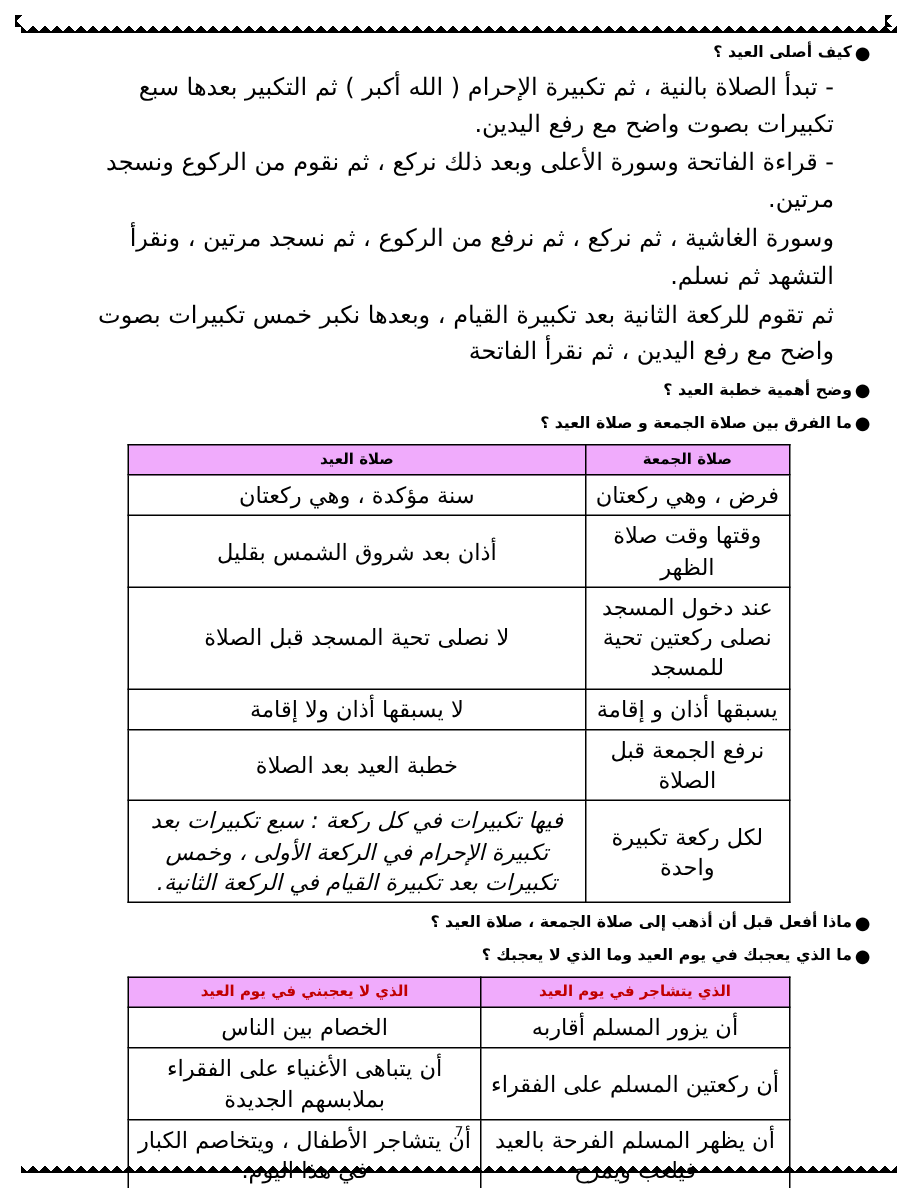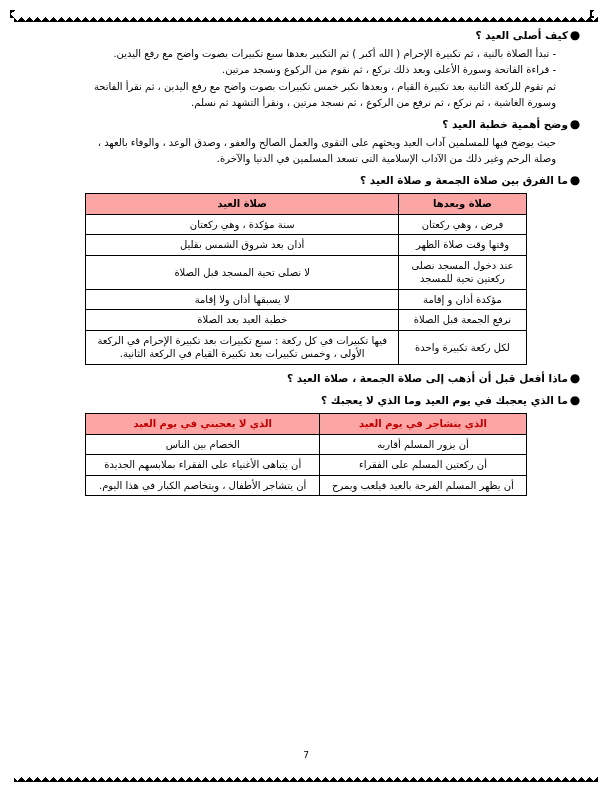--- a/index.html
+++ b/index.html
@@ -76,53 +76,54 @@
     width: 14px;
     font-size: 12px;
     line-height: 1.25;
     text-align: center;
     color: #000;
   }
   .qtext {
     flex: 1 1 auto;
   }
   .answer {
-    font-size: 10px;
+    font-size: 16px;
     line-height: 1.55;
     padding-right: 26px;
     padding-left: 8px;
   }
   .answer p {
     margin: 0 0 1px 0;
   }
 
   table.cmp {
     border-collapse: collapse;
     margin: 5px auto 6px auto;
     width: 80%;
     direction: rtl;
   }
   table.cmp td, table.cmp th {
     border: 1px solid #000;
     padding: 3px 5px;
-    font-size: 10px;
+    font-size: 15px;
     line-height: 1.35;
     text-align: center;
     vertical-align: middle;
   }
   table.cmp th {
-    background: #fca5a5;
+    background: #f0abfc;
     font-weight: bold;
     font-size: 10px;
   }
   table.cmp th.red {
     color: #c00000;
   }
   td.tall {
     line-height: 1.35;
+    font-style: italic;
   }
   .page-number {
     position: absolute;
     bottom: 4px;
     left: 0;
     right: 0;
     text-align: center;
     font-size: 9px;
     direction: ltr;
   }
@@ -140,61 +141,57 @@
   <div class="content">
 
     <div class="qblock">
       <div class="qhead">
         <span class="bullet">●</span>
         <span class="qtext">كيف أصلى العيد ؟</span>
       </div>
       <div class="answer">
         <p>- تبدأ الصلاة بالنية ، ثم تكبيرة الإحرام ( الله أكبر ) ثم التكبير بعدها سبع تكبيرات بصوت واضح مع رفع اليدين.</p>
         <p>- قراءة الفاتحة وسورة الأعلى وبعد ذلك نركع ، ثم نقوم من الركوع ونسجد مرتين.</p>
+        <p>وسورة الغاشية ، ثم نركع ، ثم نرفع من الركوع ، ثم نسجد مرتين ، ونقرأ التشهد ثم نسلم.</p>
         <p>ثم تقوم للركعة الثانية بعد تكبيرة القيام ، وبعدها نكبر خمس تكبيرات بصوت واضح مع رفع اليدين ، ثم نقرأ الفاتحة</p>
-        <p>وسورة الغاشية ، ثم نركع ، ثم نرفع من الركوع ، ثم نسجد مرتين ، ونقرأ التشهد ثم نسلم.</p>
       </div>
     </div>
 
     <div class="qblock">
       <div class="qhead">
         <span class="bullet">●</span>
         <span class="qtext">وضح أهمية خطبة العيد ؟</span>
-      </div>
-      <div class="answer">
-        <p>حيث يوضح فيها للمسلمين آداب العيد ويحثهم على التقوى والعمل الصالح والعفو ، وصدق الوعد ، والوفاء بالعهد ،</p>
-        <p>وصلة الرحم وغير ذلك من الآداب الإسلامية التى تسعد المسلمين في الدنيا والآخرة.</p>
       </div>
     </div>
 
     <div class="qblock">
       <div class="qhead">
         <span class="bullet">●</span>
         <span class="qtext">ما الفرق بين صلاة الجمعة و صلاة العيد ؟</span>
       </div>
       <table class="cmp">
         <tbody>
             <tr>
-          <th>صلاة وبعدها</th>
+          <th>صلاة الجمعة</th>
           <th>صلاة العيد</th>
         </tr>
         <tr>
           <td>فرض ، وهي ركعتان</td>
           <td>سنة مؤكدة ، وهي ركعتان</td>
         </tr>
         <tr>
           <td>وقتها وقت صلاة الظهر</td>
           <td>أذان بعد شروق الشمس بقليل</td>
         </tr>
         <tr>
           <td>عند دخول المسجد نصلى ركعتين تحية للمسجد</td>
           <td>لا نصلى تحية المسجد قبل الصلاة</td>
         </tr>
         <tr>
-          <td>مؤكدة أذان و إقامة</td>
+          <td>يسبقها أذان و إقامة</td>
           <td>لا يسبقها أذان ولا إقامة</td>
         </tr>
         <tr>
           <td>نرفع الجمعة قبل الصلاة</td>
           <td>خطبة العيد بعد الصلاة</td>
         </tr>
         <tr>
           <td>لكل ركعة تكبيرة واحدة</td>
           <td class="tall">فيها تكبيرات في كل ركعة :  سبع تكبيرات بعد تكبيرة الإحرام في الركعة الأولى ، وخمس تكبيرات بعد تكبيرة القيام في الركعة الثانية.</td>
         </tr>

